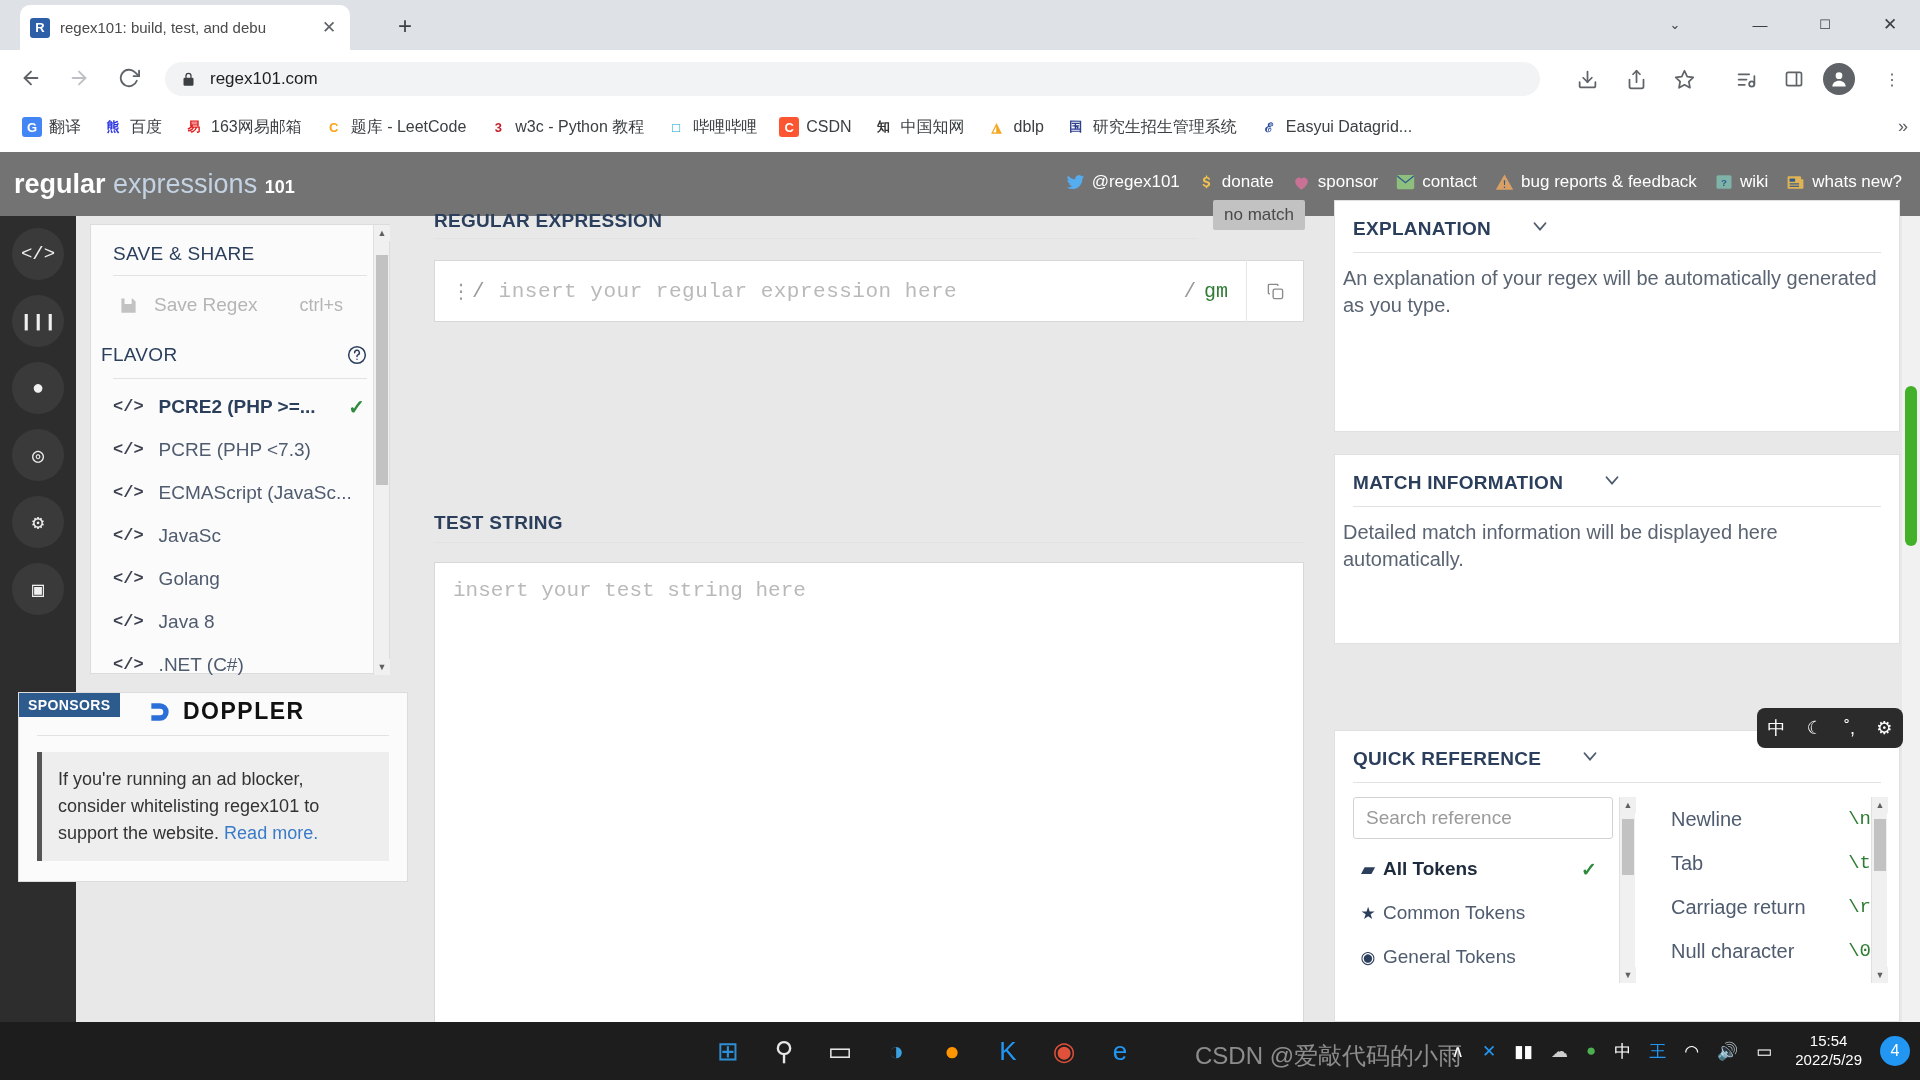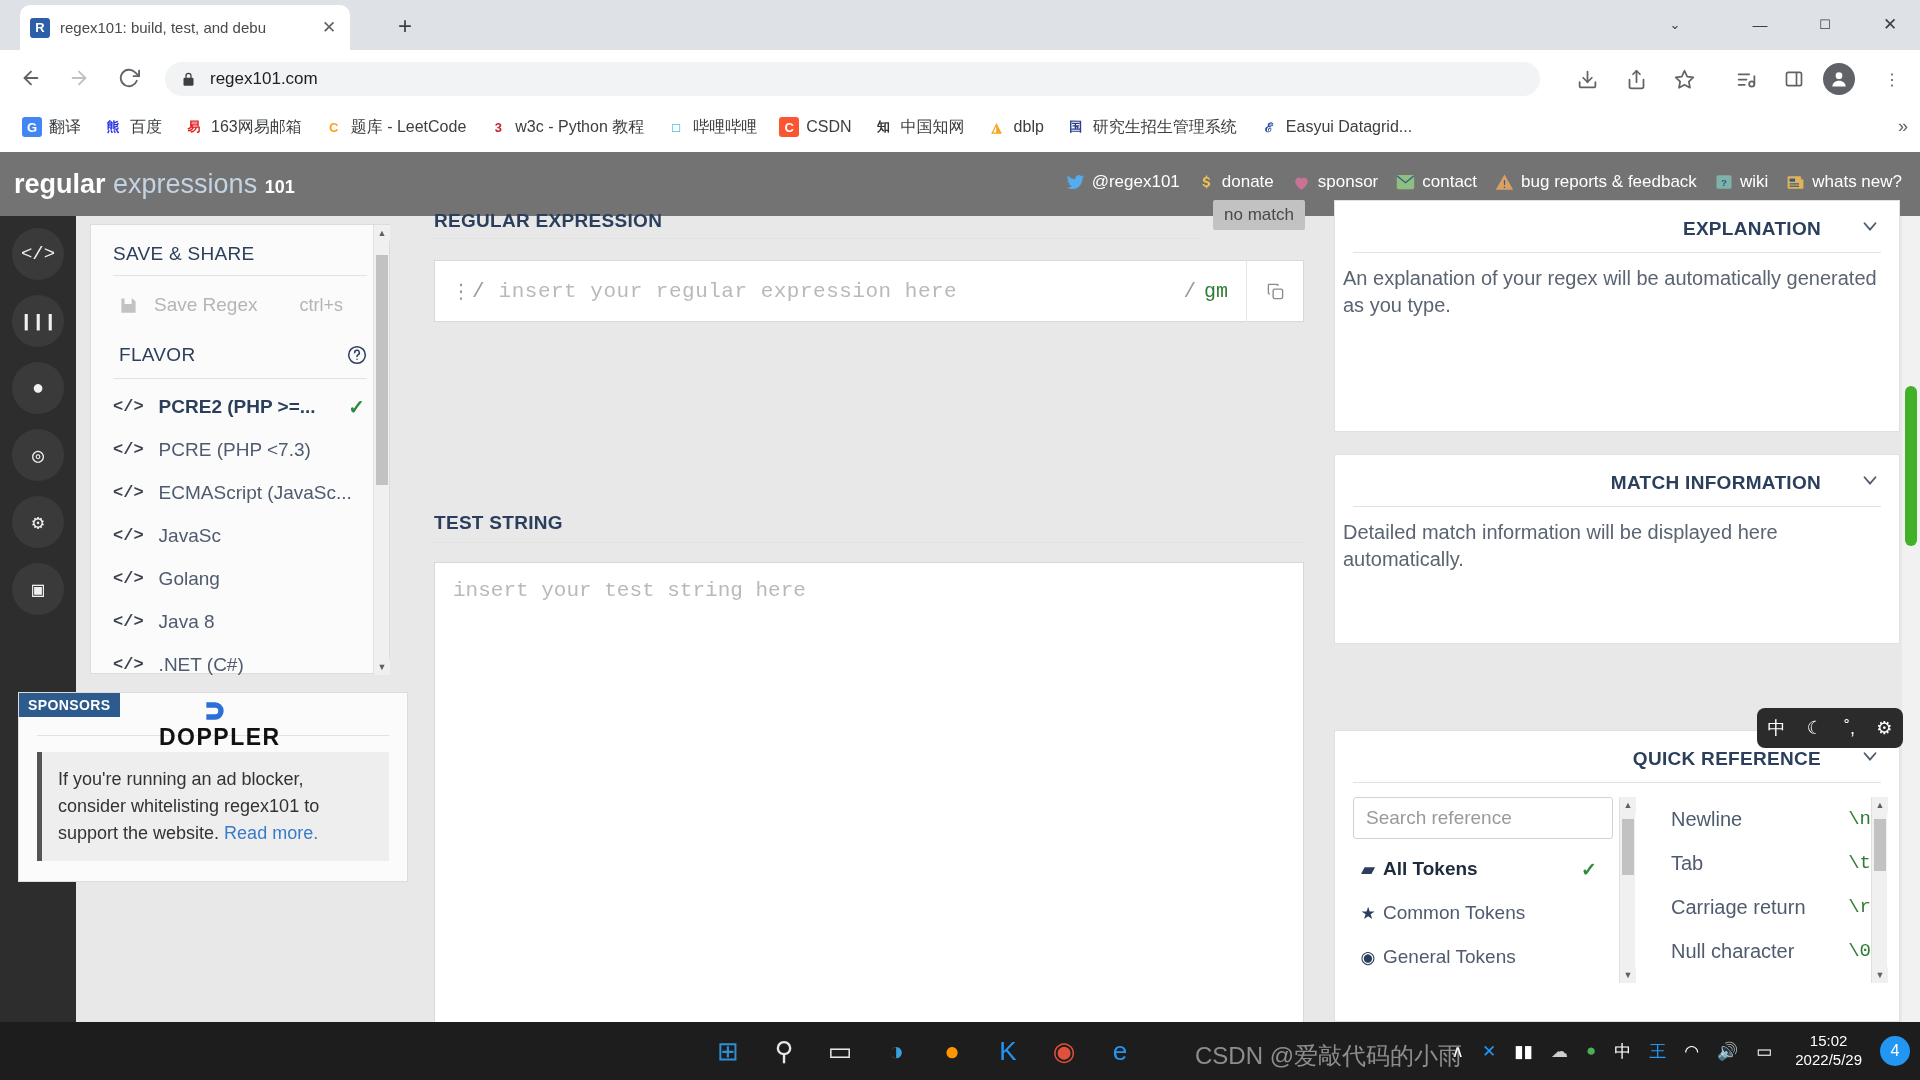--- a/index.html
+++ b/index.html
@@ -216,21 +216,21 @@
   .test-ph {
     font-family: "Liberation Mono", monospace; font-size: 21px; color: #b9b9b9;
     padding: 16px 18px;
   }
 
   
   .rpanel {
     position: absolute; background: #ffffff; border: 1px solid #e0e0e0;
   }
   .rp-hd {
-    display: flex; align-items: center; justify-content: flex-end;
+    display: flex; align-items: center; justify-content: flex-start;
     padding: 14px 18px 10px 18px;
     gap: 38px;
   }
   .rp-title {
     font-size: 19px; font-weight: 700; color: #2b3f5c; letter-spacing: .3px;
   }
   .chev { color: #4f5b6e; font-size: 18px; cursor: pointer; }
   .rp-body {
     padding: 12px 8px; font-size: 20px; color: #5a6472; line-height: 1.35;
   }
@@ -537,21 +537,21 @@
       <div class="hr" style="margin:0 22px;"></div>
       <div style="display:flex; align-items:center; height:58px; padding-left:28px; color:#b5b5b5;">
         <span style="margin-right:16px;display:flex;">
           <svg width="19" height="19" viewBox="0 0 24 24" fill="#c2c2c2">
               <path d="M3 3h14l4 4v14H3V3zm4 0v7h9V3H7zm2 12h8v6H9v-6z"></path>
             </svg>
         </span>
         <span style="font-size:19px;">Save Regex</span>
         <span style="font-size:18px;margin-left:42px;">ctrl+s</span>
       </div>
-      <div style="padding:10px 22px 0 28px; display:flex; align-items:center; justify-content:space-between;text-align:center;">
+      <div style="padding:10px 22px 0 10px; display:flex; align-items:center; justify-content:space-between;text-align:center;">
         <div class="panel-hd" style="padding-bottom:0">FLAVOR</div>
         <div style="color:#2b3f5c;display:flex;">
           <svg width="20" height="20" viewBox="0 0 24 24" fill="none" stroke="currentColor" stroke-width="1.8">
               <circle cx="12" cy="12" r="10"></circle>
               <path d="M9.2 9.2a2.8 2.8 0 1 1 3.8 2.6c-.7.3-1 .9-1 1.6v.4" stroke-linecap="round"></path>
               <circle cx="12" cy="17.2" r=".9" fill="currentColor" stroke="none"></circle>
             </svg>
         </div>
       </div>
       <div class="hr" style="margin:12px 22px 6px 22px;"></div>
@@ -590,21 +590,21 @@
       <div class="scrollbar-track" style="right:0; top:0; height:450px;">
         <div class="sb-arrow" style="top:0">▲</div>
         <div class="scrollbar-thumb" style="top:30px;height:230px;"></div>
         <div class="sb-arrow" style="bottom:0">▼</div>
       </div>
     </div>
 
     <div style="position:absolute; left:18px; top:540px; width:390px; background:#fbfbfb; border:1px solid #dcdcdc;">
       <div style="position:relative; height:42px;">
         <div class="sponsor-badge">SPONSORS</div>
-        <div style="position:absolute; left:140px; top:5px; display:flex; align-items:center;flex-direction:column;">
+        <div style="position:absolute; left:128px; top:5px; display:flex; align-items:center;">
           <span style="margin-right:10px;display:flex;">
             <svg width="26" height="26" viewBox="0 0 24 24">
                 <path d="M4 4h8a8 8 0 0 1 0 16H4v-5h8a3 3 0 0 0 0-6H4z" fill="#2d6fd8"></path>
               </svg>
           </span>
           <span class="doppler">DOPPLER</span>
         </div>
       </div>
       <div class="hr" style="margin:0 18px;"></div>
       <div style="padding:16px 18px 20px 18px;">
@@ -796,21 +796,21 @@
         <div class="tray-item">
           <span style="color: rgb(255, 255, 255);">◠</span>
         </div>
         <div class="tray-item">
           <span style="color: rgb(255, 255, 255);">🔊</span>
         </div>
         <div class="tray-item">
           <span style="color: rgb(255, 255, 255);">▭</span>
         </div>
         <div class="clock">
-          <div>15:02</div>
+          <div>15:54</div>
           <div>2022/5/29</div>
         </div>
         <div class="notif-badge">4</div>
       </div>
   </div>
   <div class="watermark">CSDN @爱敲代码的小雨</div>
 
 </div>
 
 </body></html>

